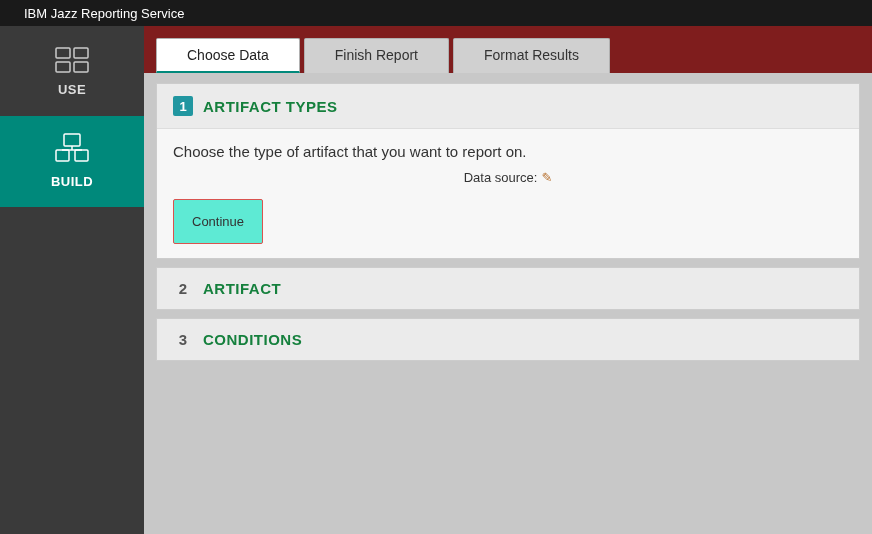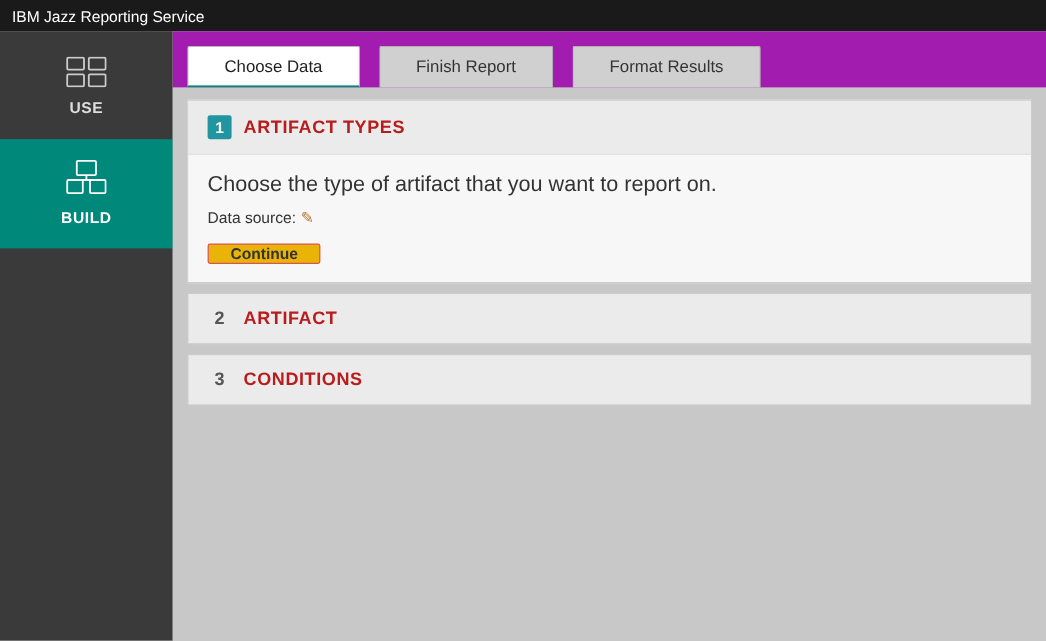--- a/index.html
+++ b/index.html
@@ -3,21 +3,21 @@
   <meta charset="utf-8">
   <style>
     * { box-sizing: border-box; margin: 0; padding: 0; }
     body { font-family: Arial, sans-serif; background: #c8c8c8; width: 872px; height: 534px; overflow: hidden; }
 
     
     .top-bar {
       background: #1a1a1a;
       color: #fff;
       font-size: 13px;
-      padding: 5px 10px;
+      padding: 5px 24px;
       height: 26px;
       display: flex;
       align-items: center;
     }
 
     
     .main-layout {
       display: flex;
       height: calc(534px - 26px);
     }
@@ -60,23 +60,23 @@
     .content-area {
       flex: 1;
       background: #c8c8c8;
       display: flex;
       flex-direction: column;
     }
 
     
     .tab-bar {
       display: flex;
-      background: #a21caf;
+      background: #7f1d1d;
       padding: 12px 12px 0 12px;
-      gap: 16px;
+      gap: 4px;
     }
     .tab {
       padding: 8px 30px;
       background: #d8d8d8;
       border: 1px solid #b0b0b0;
       border-bottom: none;
       cursor: pointer;
       font-size: 14px;
       color: #333;
       border-radius: 2px 2px 0 0;
@@ -131,62 +131,62 @@
     .panel-number-plain {
       color: #555;
       font-size: 15px;
       font-weight: bold;
       width: 20px;
       text-align: center;
     }
     .panel-title {
       font-size: 15px;
       font-weight: bold;
-      color: #b91c1c;
+      color: #15803d;
       letter-spacing: 0.5px;
     }
 
     
     .panel-body {
       padding: 14px 16px;
       background: #f7f7f7;
       border-top: 1px solid #ddd;
     }
     .panel-description {
-      font-size: 18px;
+      font-size: 15px;
       color: #333;
       margin-bottom: 10px;
     }
     .data-source-row {
       font-size: 13px;
       color: #333;
       margin-bottom: 14px;
       display: flex;
       align-items: center;
       gap: 4px;
+      justify-content: center;
     }
     .data-source-link {
       color: #1a73c4;
       text-decoration: none;
       cursor: pointer;
     }
     .edit-icon {
       color: #b87333;
       font-size: 13px;
       cursor: pointer;
     }
     .continue-btn {
       border: 1px solid #d9534f;
-      background: #eab308;
-      color: #333;
-      padding: 0 18px;
+      background: #5eead4;
+      color: #333;
+      padding: 14px 18px;
       font-size: 13px;
       cursor: pointer;
       border-radius: 2px;
-      font-weight: bold;
     }
 
     
     .panel-collapsed .panel-header {
       background: #ebebeb;
     }
   </style>
 </head>
 <body>
 

